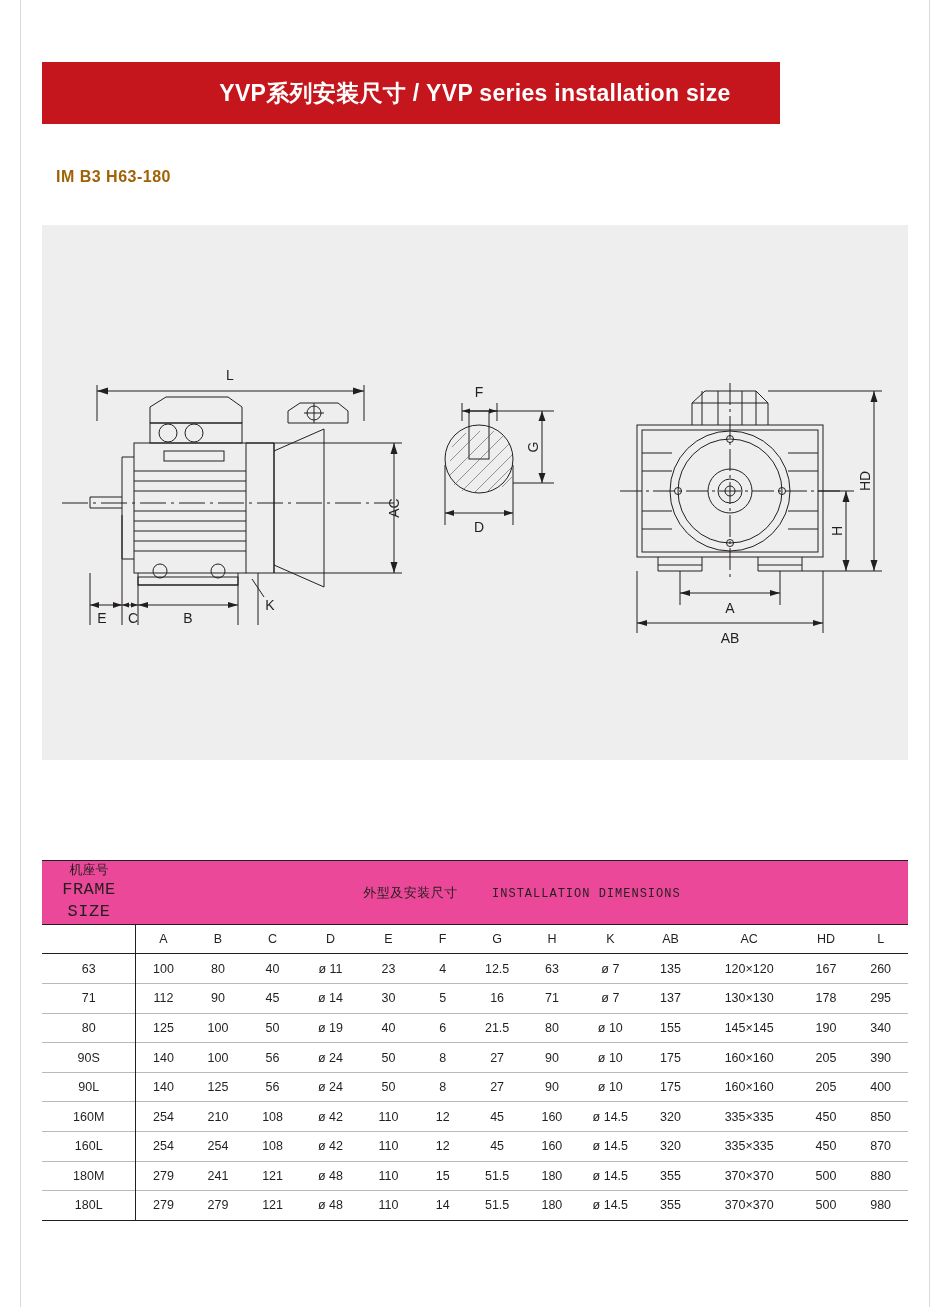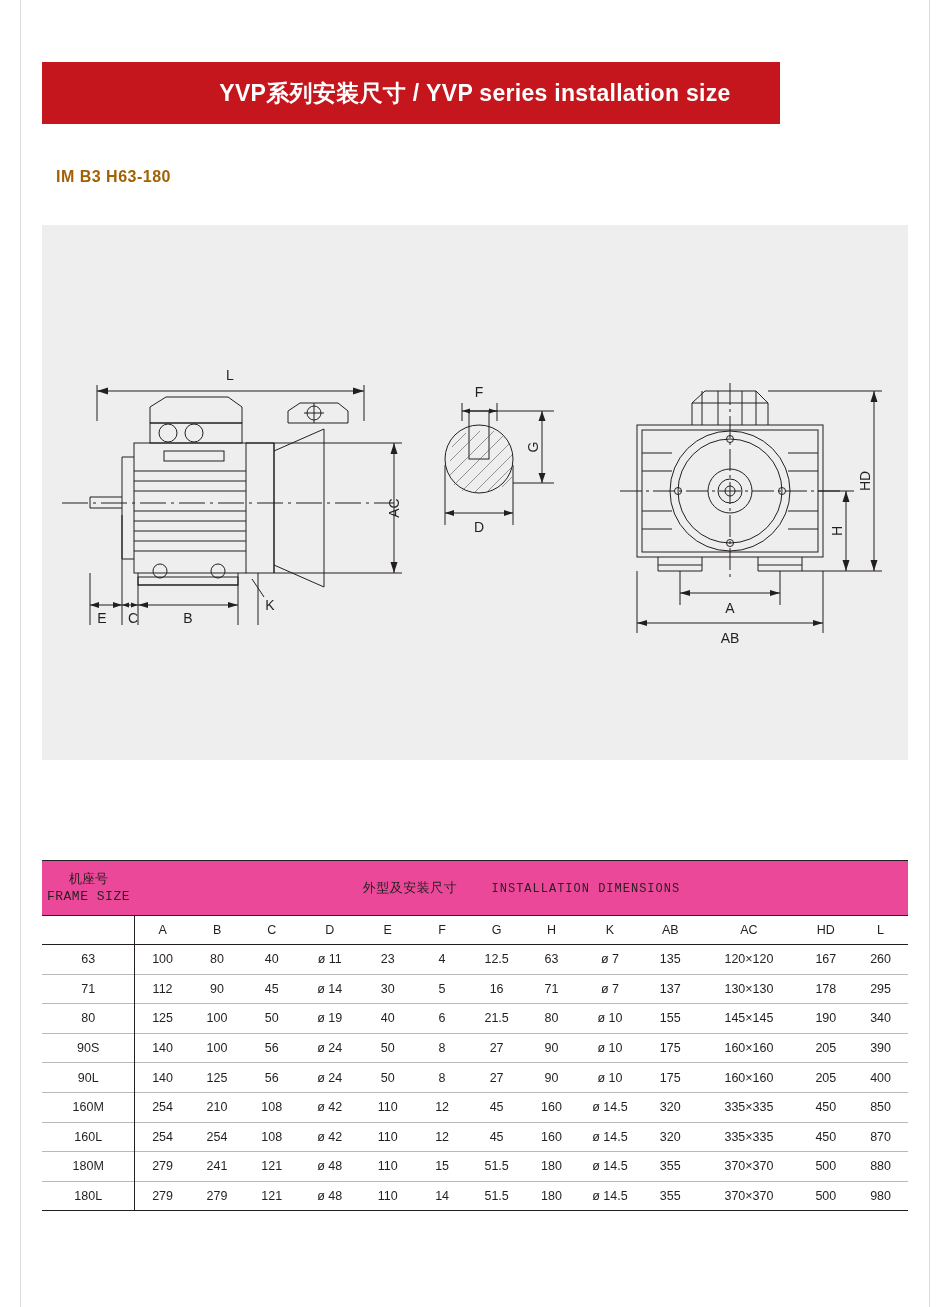--- a/index.html
+++ b/index.html
@@ -46,21 +46,21 @@
     border:0;padding:0;text-align:center;vertical-align:middle;
   }
   .hdr-row td{
     background:#ec4899;height:54px;font-weight:normal;
   }
   .framecell{
     width:98px;border-right:1px solid #231f20;
     font-size:12.5px;line-height:1.35;
   }
   .framecell .cn{font-size:13px;}
-  .framecell .en{font-family:"Liberation Mono", monospace;font-size:13px;letter-spacing:.5px;}
+  .framecell .en{font-family:"Liberation Mono", monospace;font-size:17px;letter-spacing:.5px;}
   .dimhdr{
     font-size:13px;letter-spacing:.5px;
   }
   .dimhdr .mono{font-family:"Liberation Mono", monospace;font-size:12px;letter-spacing:1px;}
   .sub-row td{height:28px;font-size:12.5px;background:#ffffff;}
   .sub-row td.first{border-right:1px solid #231f20;}
   .data-row td{height:28.6px;font-size:12.5px;background:#ffffff;}
   .data-row td.first{border-right:1px solid #231f20;}
   .rule-top{border-top:1px solid #231f20 !important;}
   .rule-thin{border-top:1px solid #b9b9b9 !important;}

